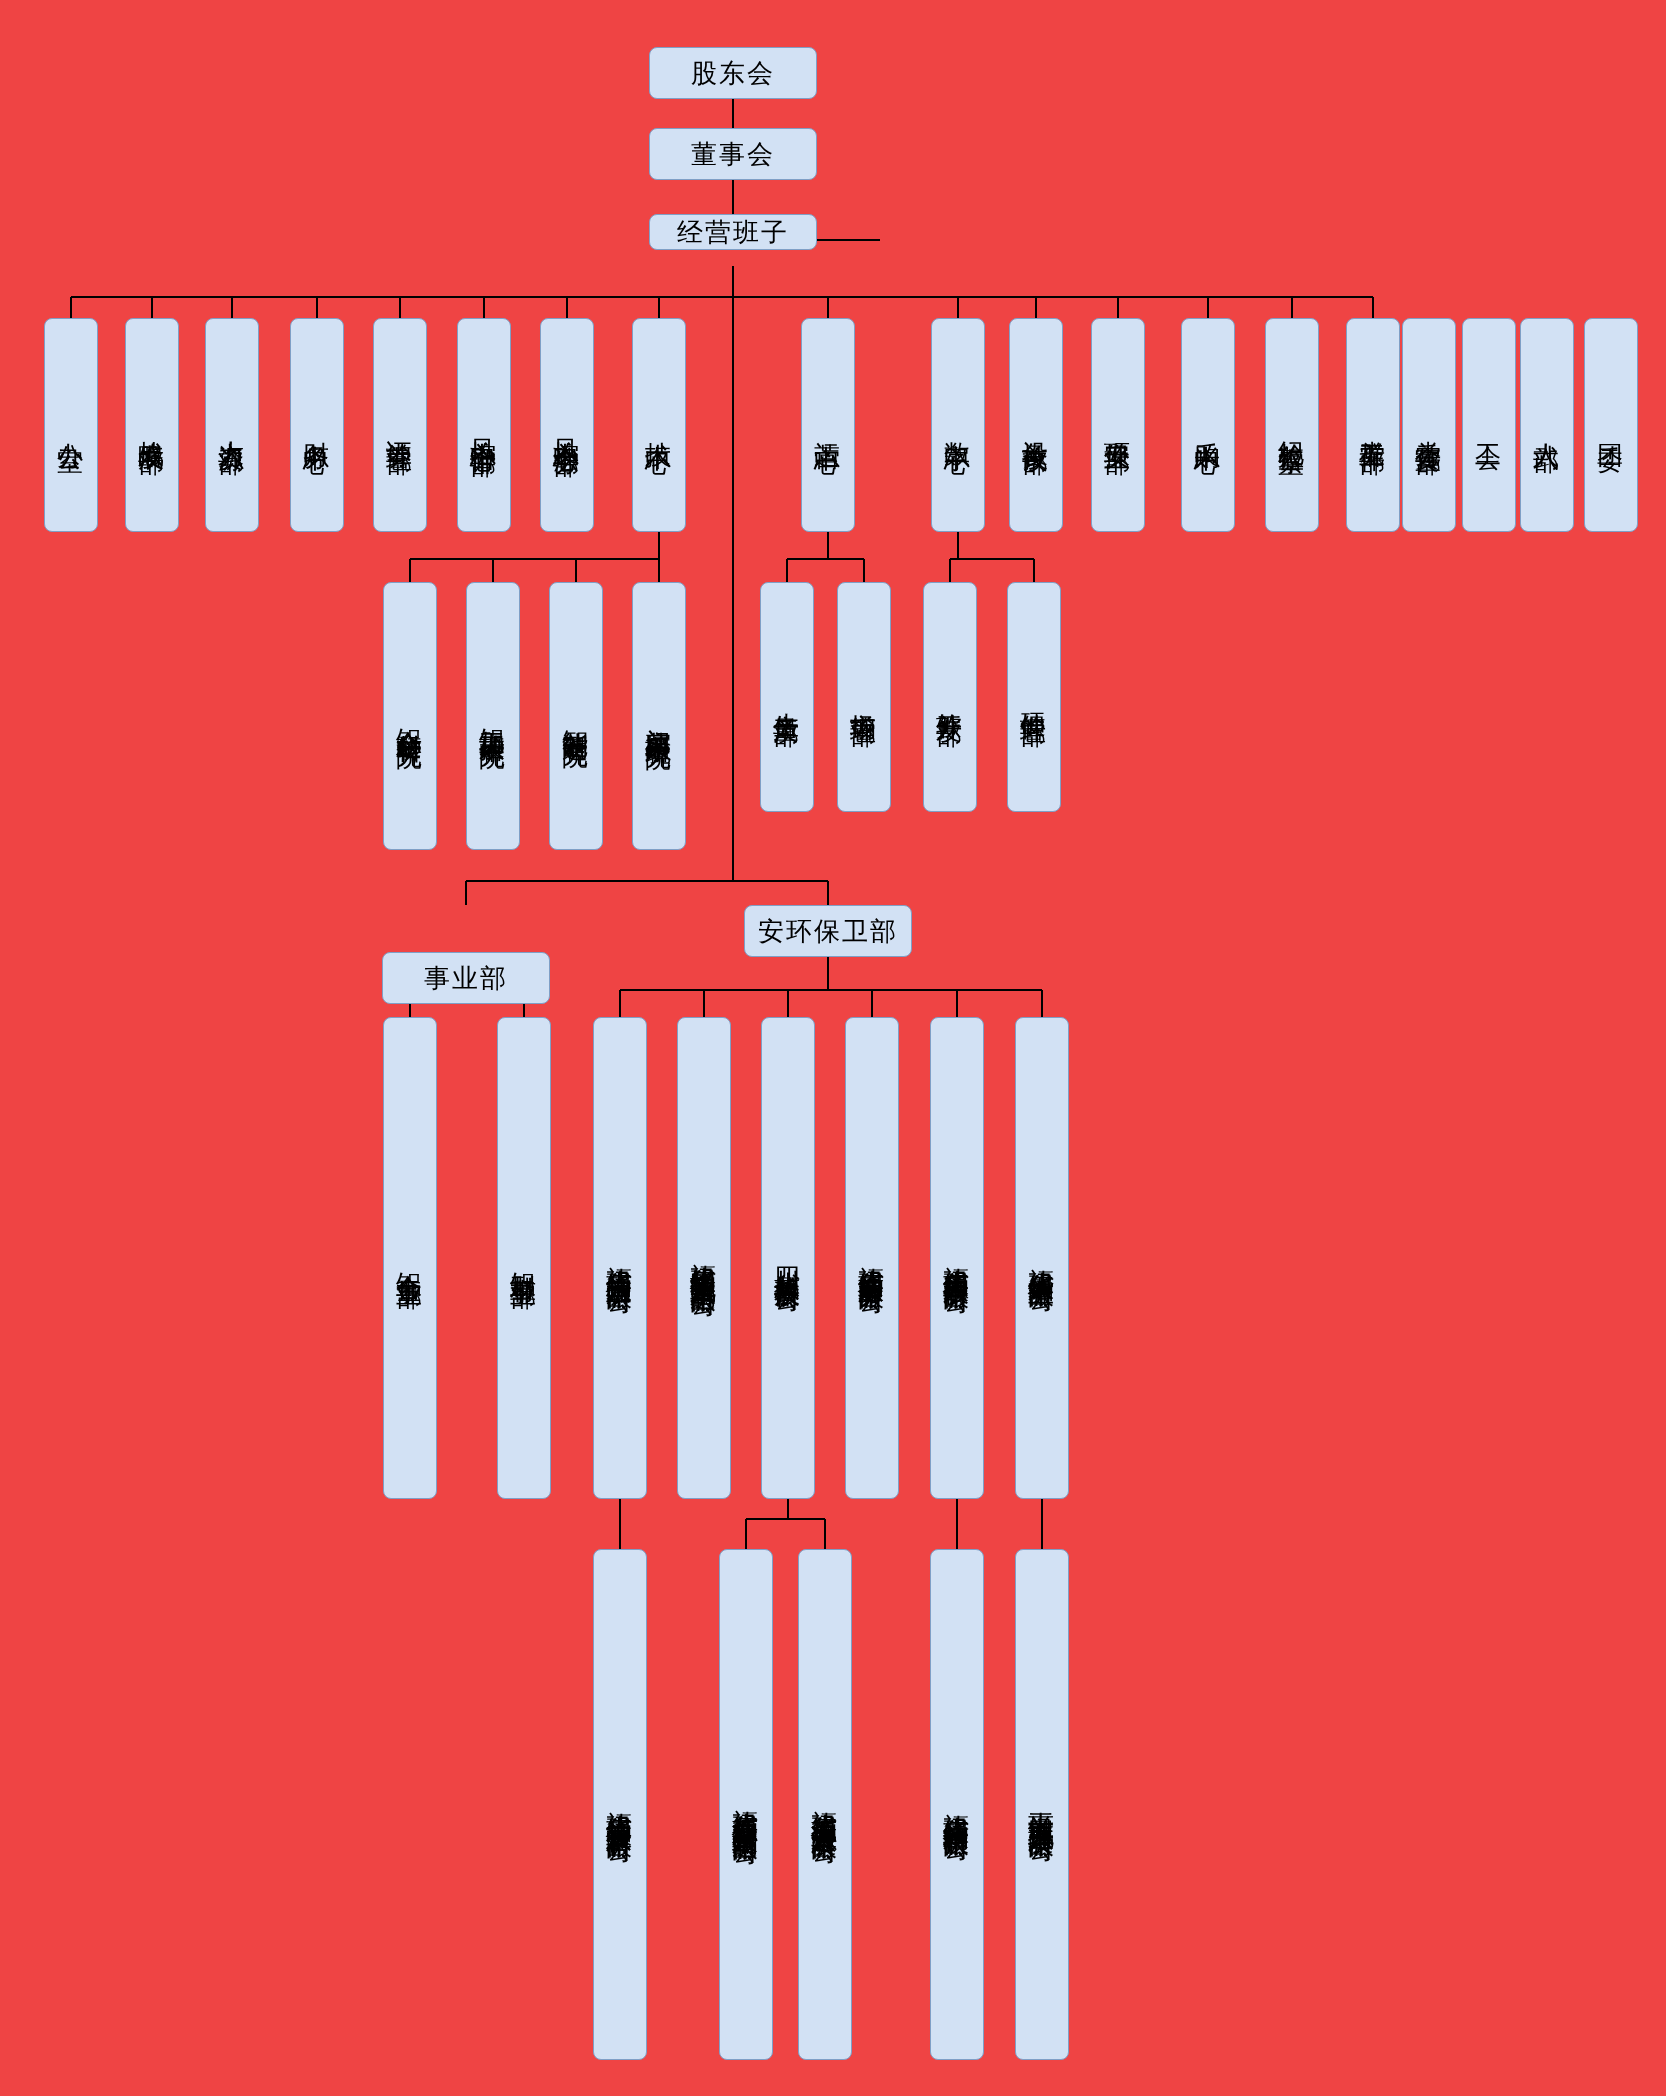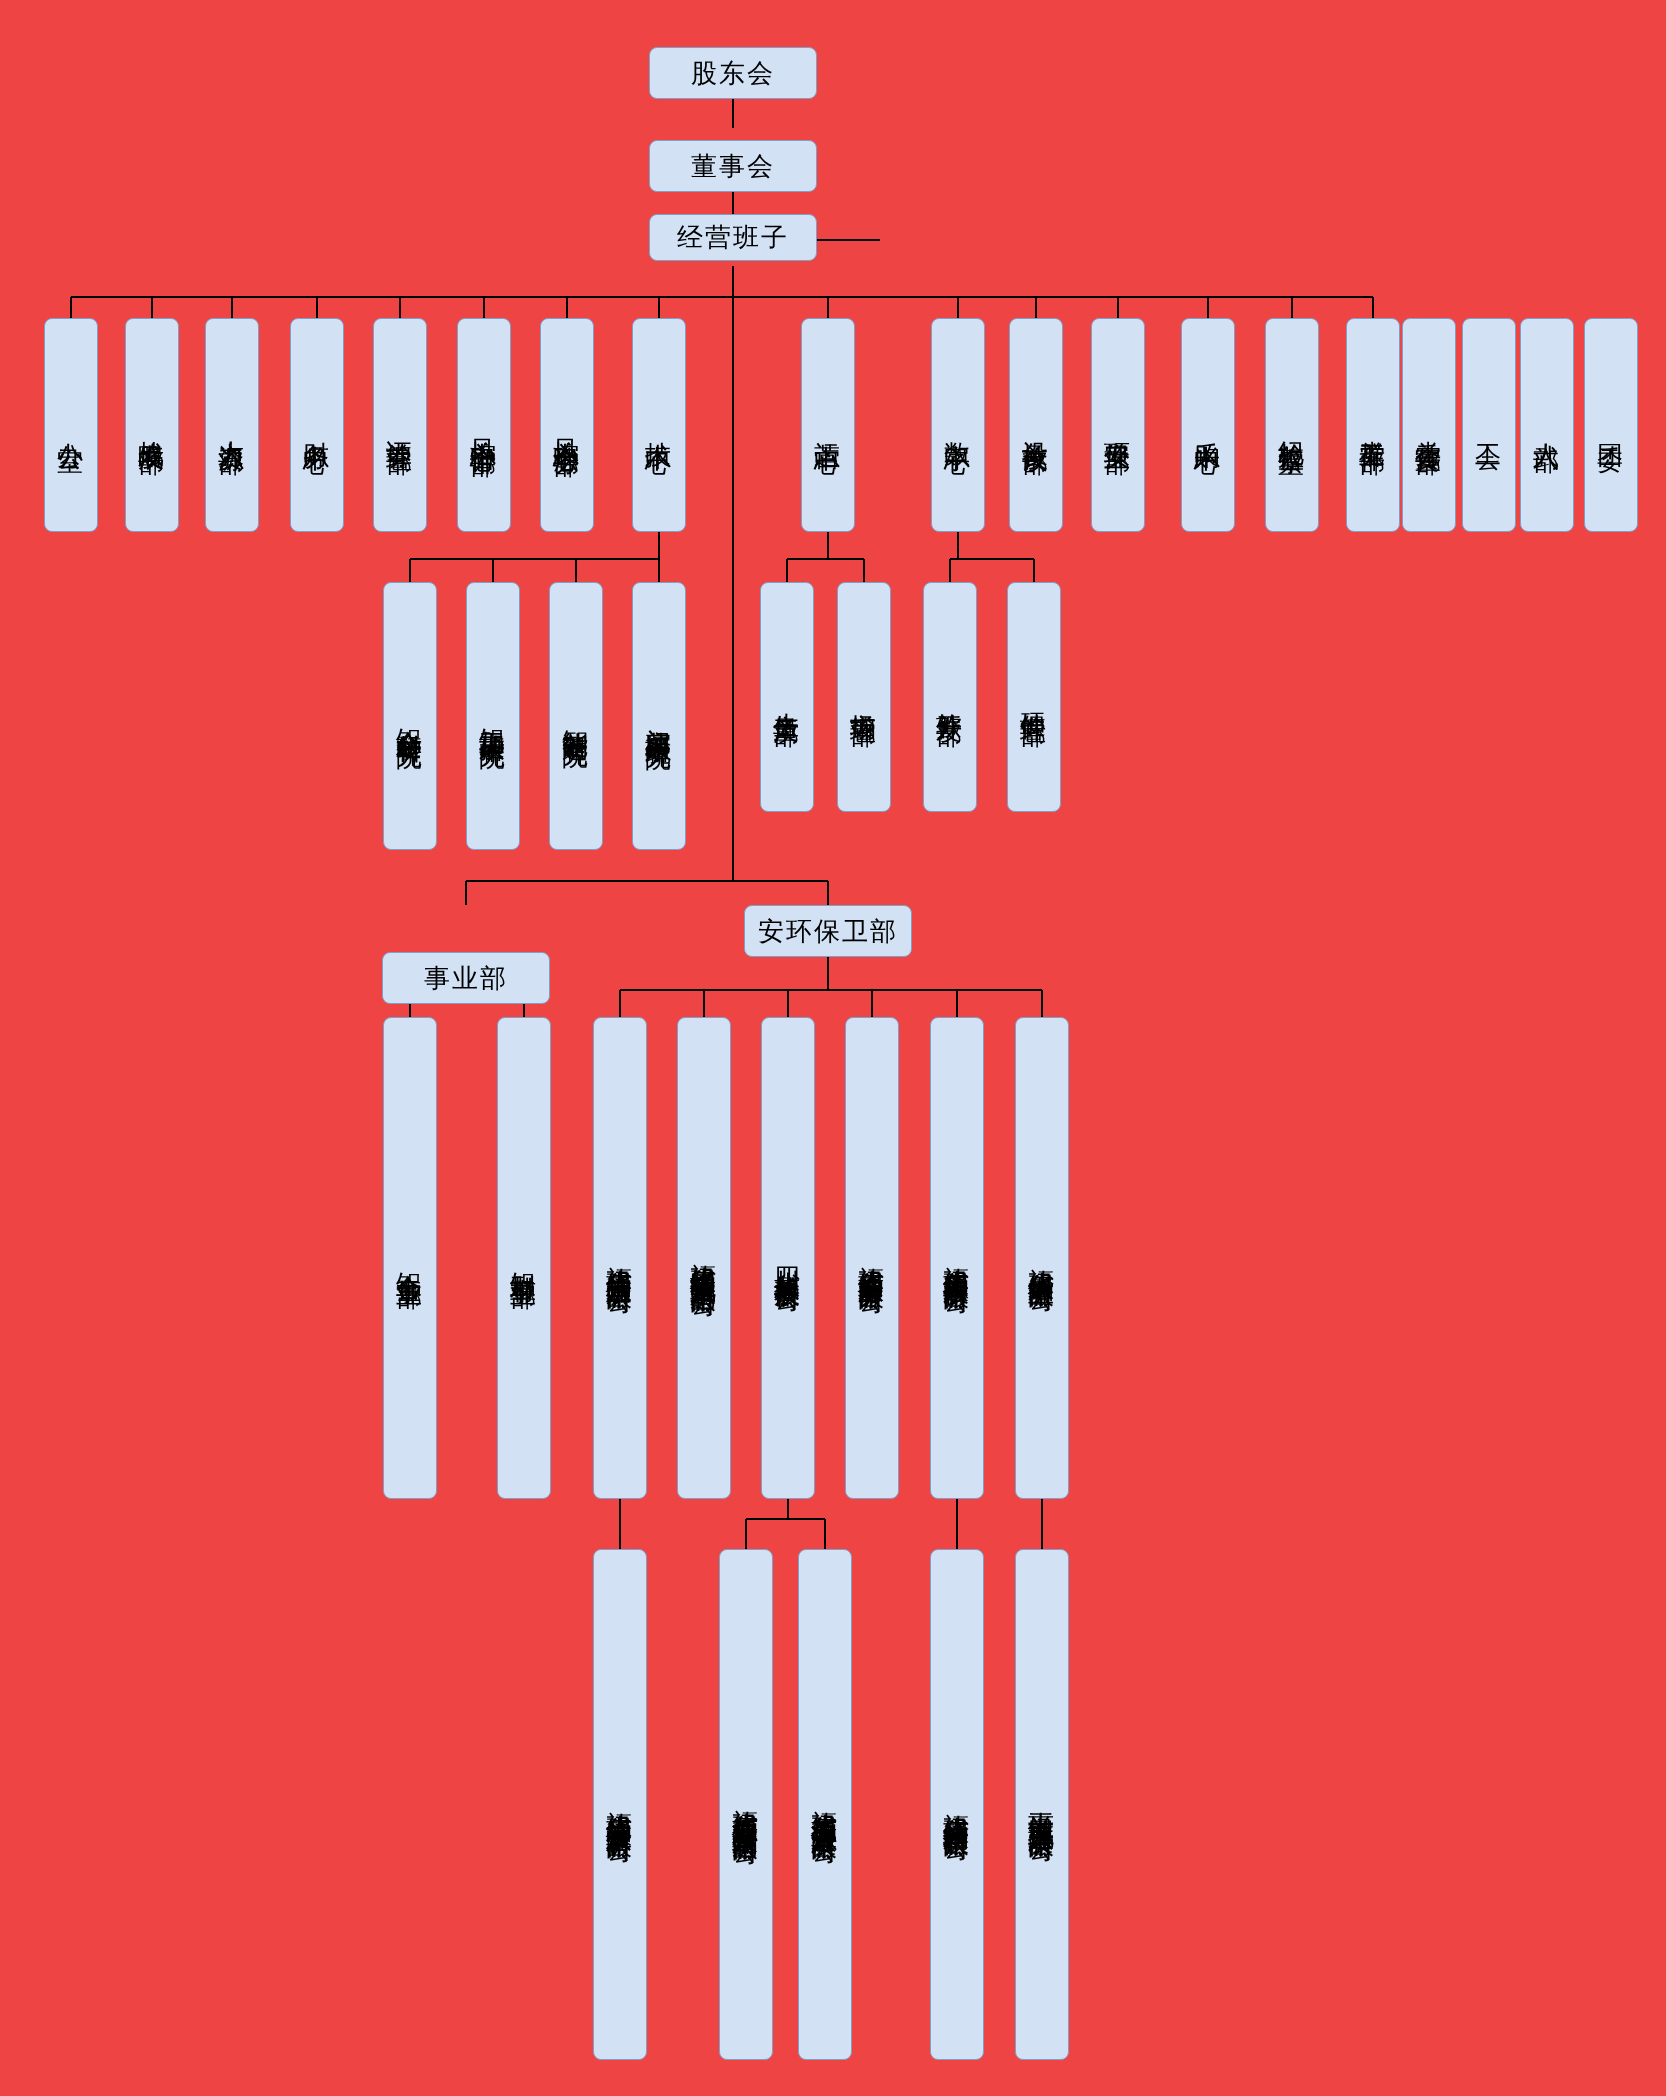--- a/index.html
+++ b/index.html
@@ -69,22 +69,22 @@
       M828 957V990 M620 990H1042
       M620 990V1017 M704 990V1017 M788 990V1017 M872 990V1017 M957 990V1017 M1042 990V1017
       M620 1499V1549
       M788 1499V1519 M746 1519H825 M746 1519V1549 M825 1519V1549
       M957 1499V1549
       M1042 1499V1549
     "></path>
   </svg>
 
   <div class="node h" style="left:649px;top:47px;width:168px;height:52px">股东会</div>
-  <div class="node h" style="left:649px;top:140px;width:168px;height:52px">董事会</div>
-  <div class="node h" style="left:649px;top:214px;width:168px;height:47px">经营班子</div>
+  <div class="node h" style="left:649px;top:128px;width:168px;height:52px">董事会</div>
+  <div class="node h" style="left:649px;top:214px;width:168px;height:36px">经营班子</div>
 
   <div class="node v r1" style="left:44px">办公室</div>
   <div class="node v r1" style="left:125px">战略发展部</div>
   <div class="node v r1" style="left:205px">人力资源部</div>
   <div class="node v r1" style="left:290px">财务中心</div>
   <div class="node v r1" style="left:373px">证券管理部</div>
   <div class="node v r1" style="left:457px">风控中心审计部</div>
   <div class="node v r1" style="left:540px">风控中心法务部</div>
   <div class="node v r1" style="left:632px">技术中心</div>
   <div class="node v r1" style="left:801px">运营中心</div>

